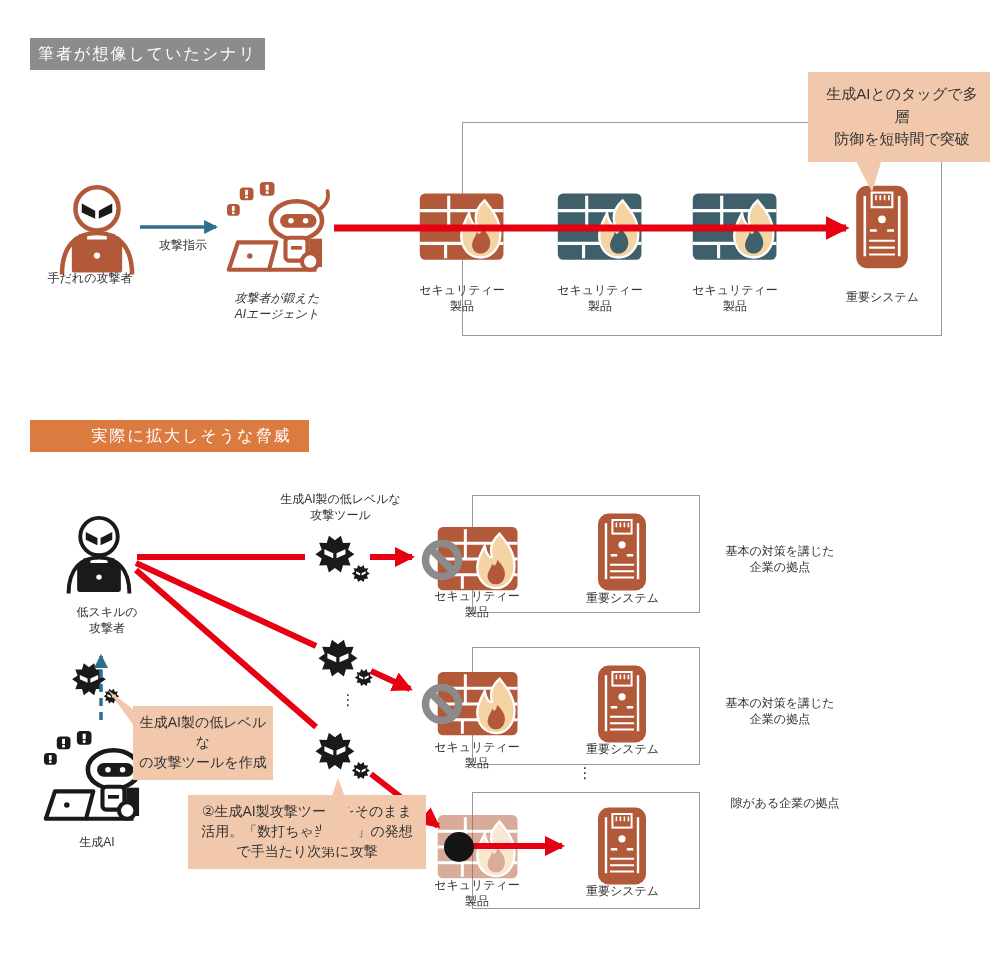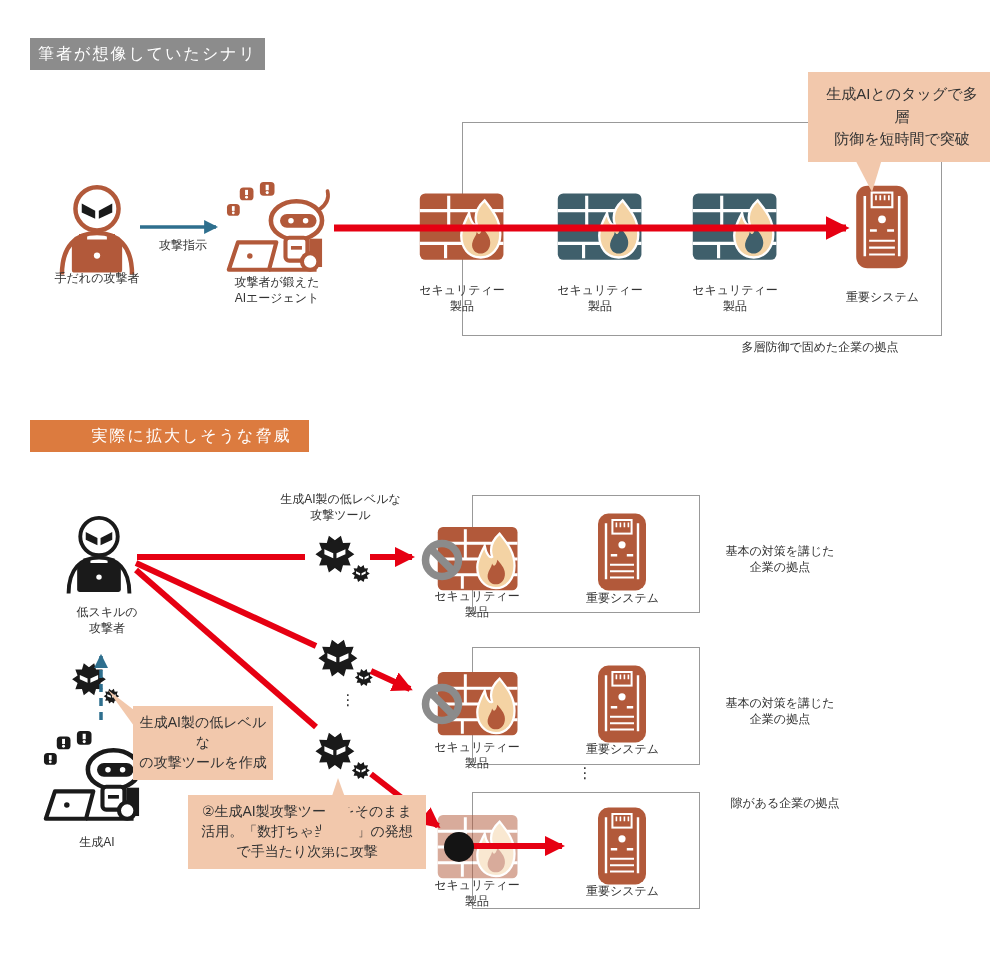--- a/index.html
+++ b/index.html
@@ -100,30 +100,30 @@
 
   <div class="hdr hdr-gray" style="left:30px;top:38px;width:235px;">筆者が想像していたシナリオ</div>
 
   <div class="box" style="left:462px;top:122px;width:478px;height:212px;"></div>
 
   <div class="icon" style="left:52px;top:181px;width:90px;height:97px;color:#b2593a;">
     <svg viewBox="0 0 100 108">
         <use href="#sym-attacker"></use>
       </svg>
   </div>
-  <div class="lbl" style="left:27px;top:271px;width:140px;">手だれの攻撃者</div>
+  <div class="lbl" style="left:20px;top:271px;width:140px;">手だれの攻撃者</div>
 
   <div class="lbl" style="left:148px;top:238px;width:70px;">攻撃指示</div>
 
   <div class="icon" style="left:225px;top:182px;width:110px;height:96px;color:#b2593a;">
     <svg viewBox="0 0 120 105">
         <use href="#sym-robot"></use>
       </svg>
   </div>
-  <div class="lbl" style="left:207px;top:275px;width:140px;">攻撃者が鍛えた
+  <div class="lbl" style="left:207px;top:291px;width:140px;font-style:italic;">攻撃者が鍛えた
 AIエージェント</div>
 
   <div class="icon" style="left:419px;top:192px;width:86px;height:70px;color:#b2593a;">
     <svg viewBox="0 0 110 88">
         <use href="#sym-firewall"></use>
       </svg>
   </div>
   <div class="icon" style="left:557px;top:192px;width:86px;height:70px;color:#3f5f6b;">
     <svg viewBox="0 0 110 88">
         <use href="#sym-firewall"></use>
@@ -147,21 +147,20 @@
       </svg>
   </div>
   <div class="lbl" style="left:825px;top:290px;width:115px;">重要システム</div>
 
   <div class="bubble" style="left:808px;top:72px;width:182px;min-height:76px;padding-left:12px;">生成AIとのタッグで多層
 防御を短時間で突破</div>
   <svg class="tail" style="left:808px;top:146px;" width="100" height="48">
     <polygon points="40,0 78,0 64,46" fill="#f2c8ac"></polygon>
   </svg>
 
-  <div class="lbl" style="left:700px;top:340px;width:240px;">多層防御で固めた企業の拠点</div>
 
   <div class="hdr hdr-orange" style="left:30px;top:420px;width:235px;padding-left:44px;">実際に拡大しそうな脅威</div>
 
   <div class="icon" style="left:60px;top:512px;width:78px;height:85px;color:#1a1a1a;">
     <svg viewBox="0 0 100 108">
         <use href="#sym-attacker"></use>
       </svg>
   </div>
   <div class="lbl" style="left:258px;top:492px;width:165px;">生成AI製の低レベルな
 攻撃ツール</div>

